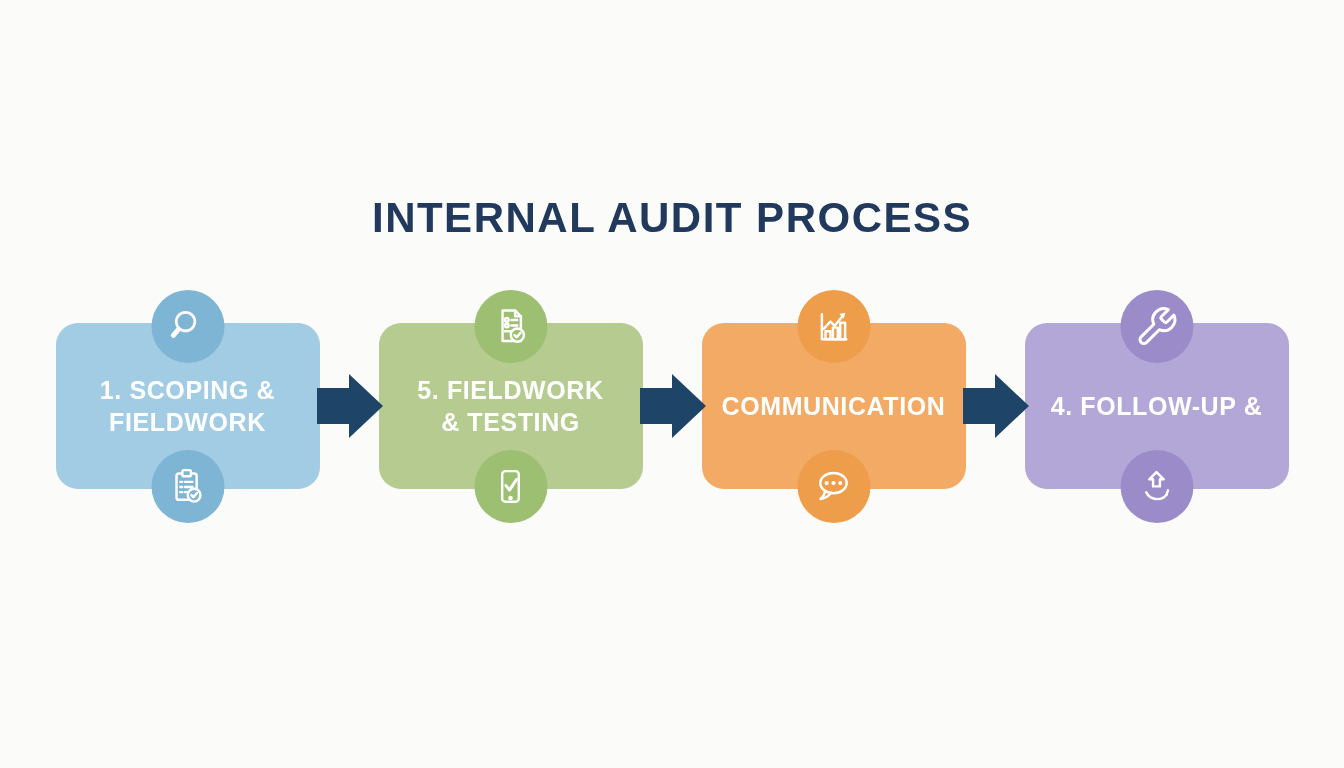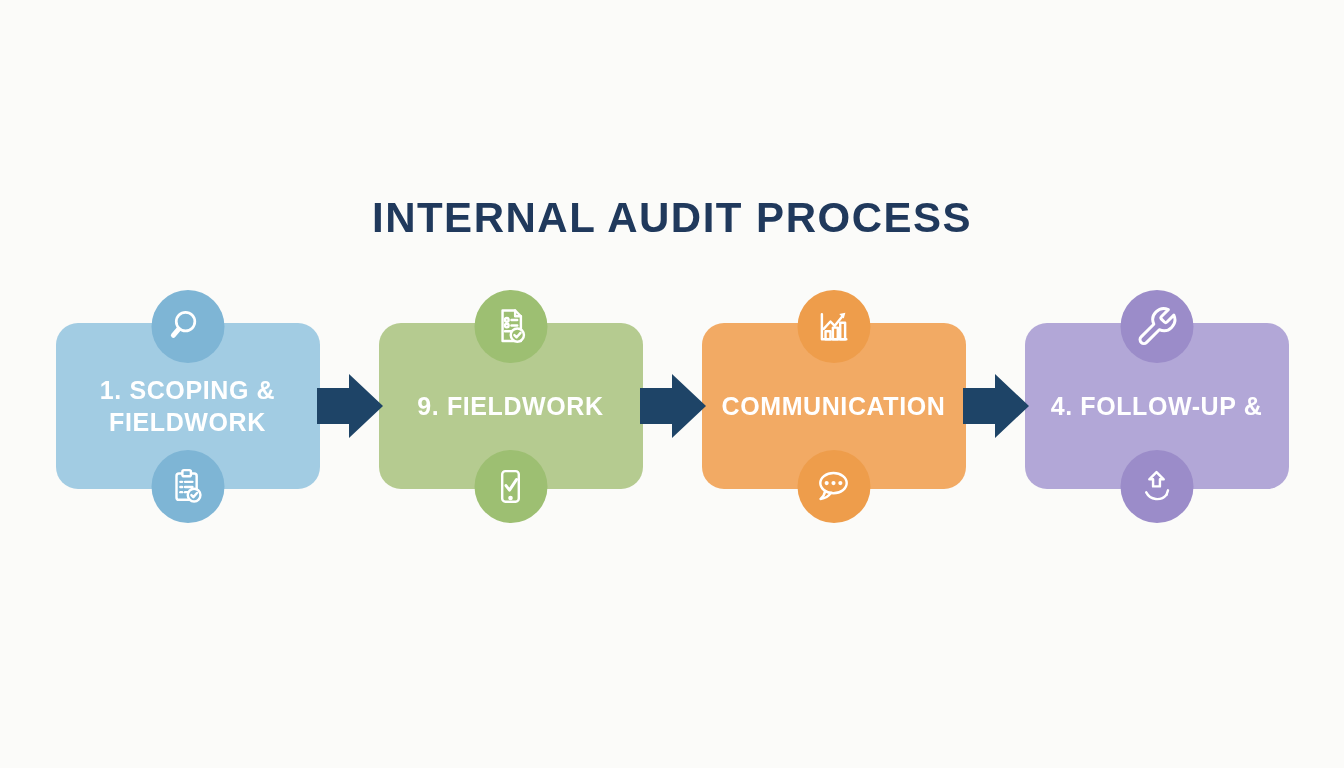--- a/index.html
+++ b/index.html
@@ -128,21 +128,22 @@
             <line x1="18.8" y1="12.2" x2="23.5" y2="12.2"></line>
             <circle cx="15" cy="16.8" r="1.5"></circle>
             <line x1="18.8" y1="16.8" x2="23.5" y2="16.8"></line>
             <line x1="13.5" y1="21.4" x2="19.5" y2="21.4"></line>
             <circle cx="23.6" cy="24.6" r="5.4" style="fill:var(--badge)"></circle>
             <polyline points="21.2,24.6 23,26.4 26.2,22.8"></polyline>
           </g>
         </svg>
       </div>
       <div class="step-label">
-        <div>9. FIELDWORK</div>
+        <div>5. FIELDWORK</div>
+        <div>&amp; TESTING</div>
       </div>
       <div class="badge bottom">
         <svg class="icon" width="44" height="44" viewBox="0 0 36 36">
           <g fill="none" stroke="#ffffff" stroke-width="2" stroke-linecap="round" stroke-linejoin="round">
             <rect x="11.2" y="5" width="13.6" height="25" rx="2.6"></rect>
             <circle cx="18" cy="27" r="0.9" fill="#ffffff"></circle>
             <polyline points="14.3,16.8 17.2,20.6 23,11.8" stroke-width="2.4"></polyline>
           </g>
         </svg>
       </div>

